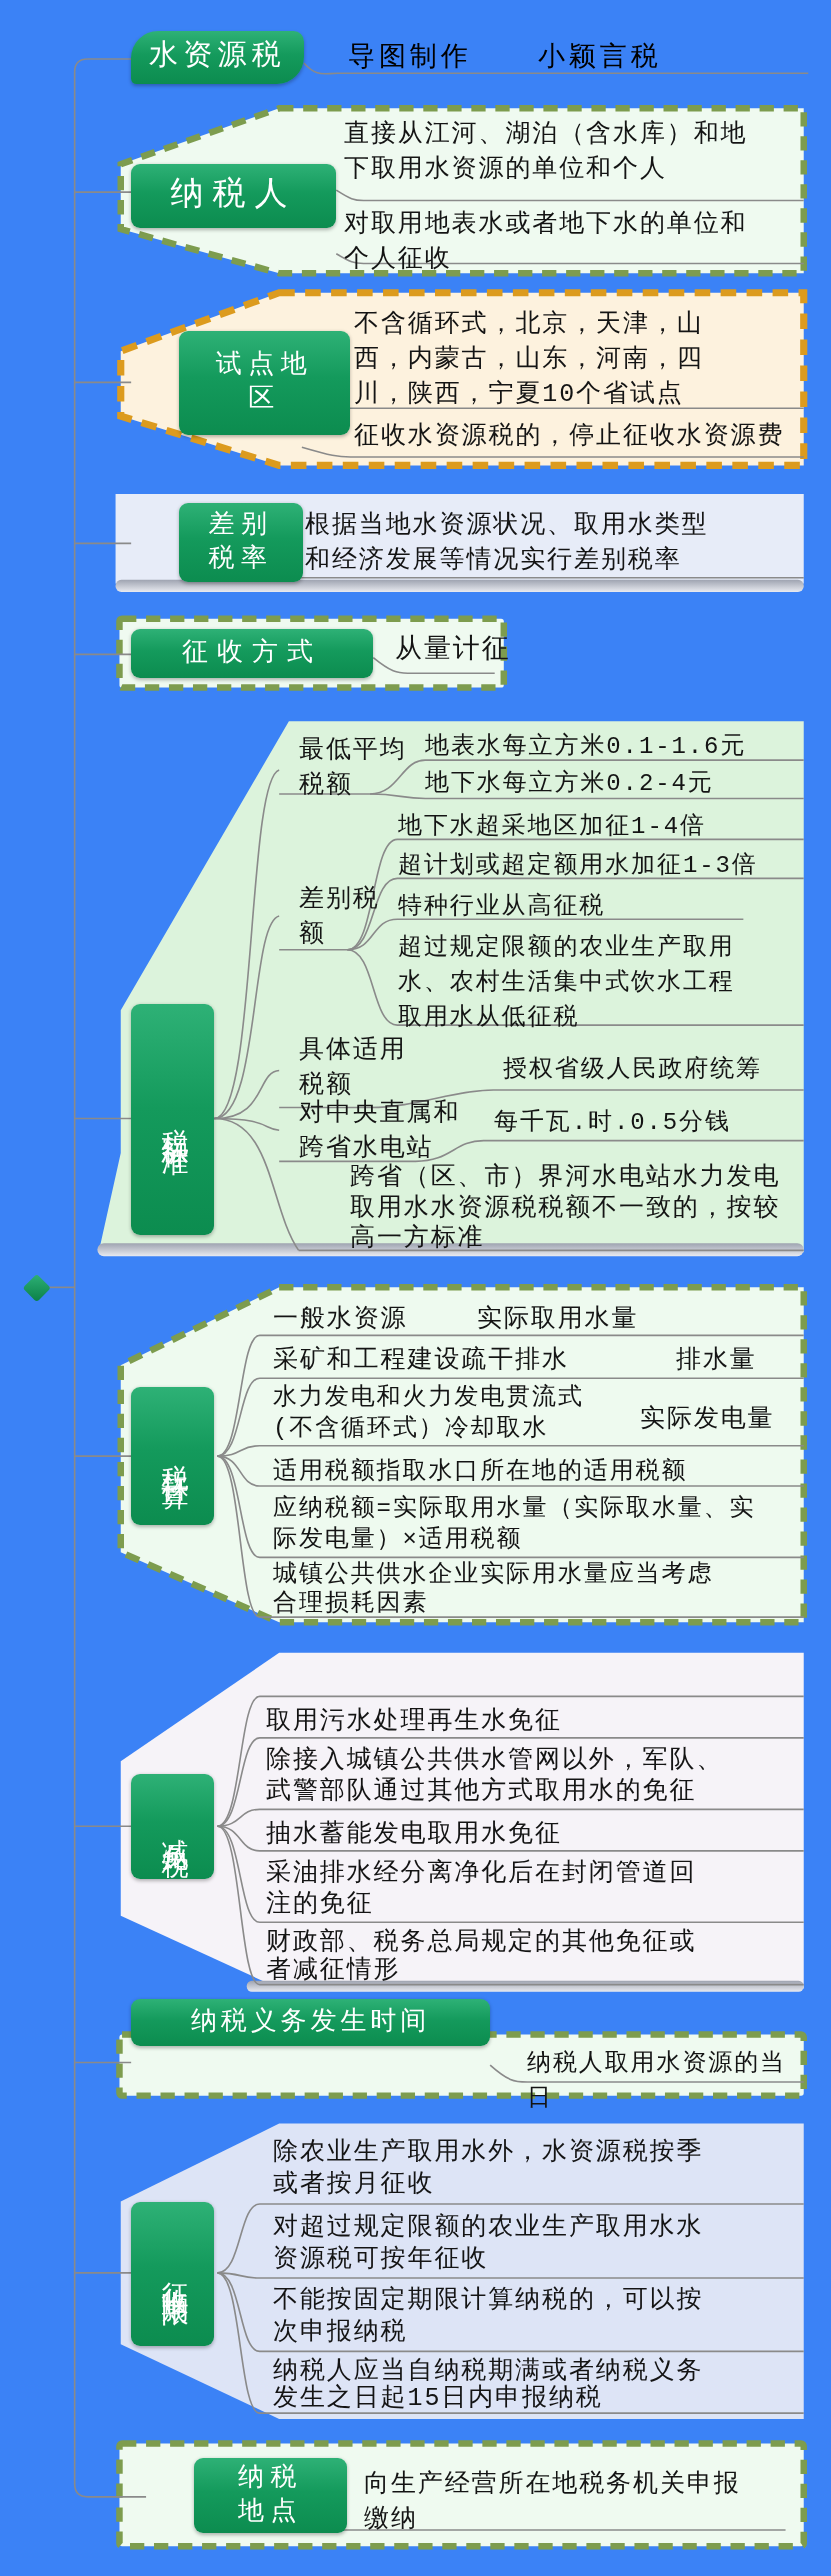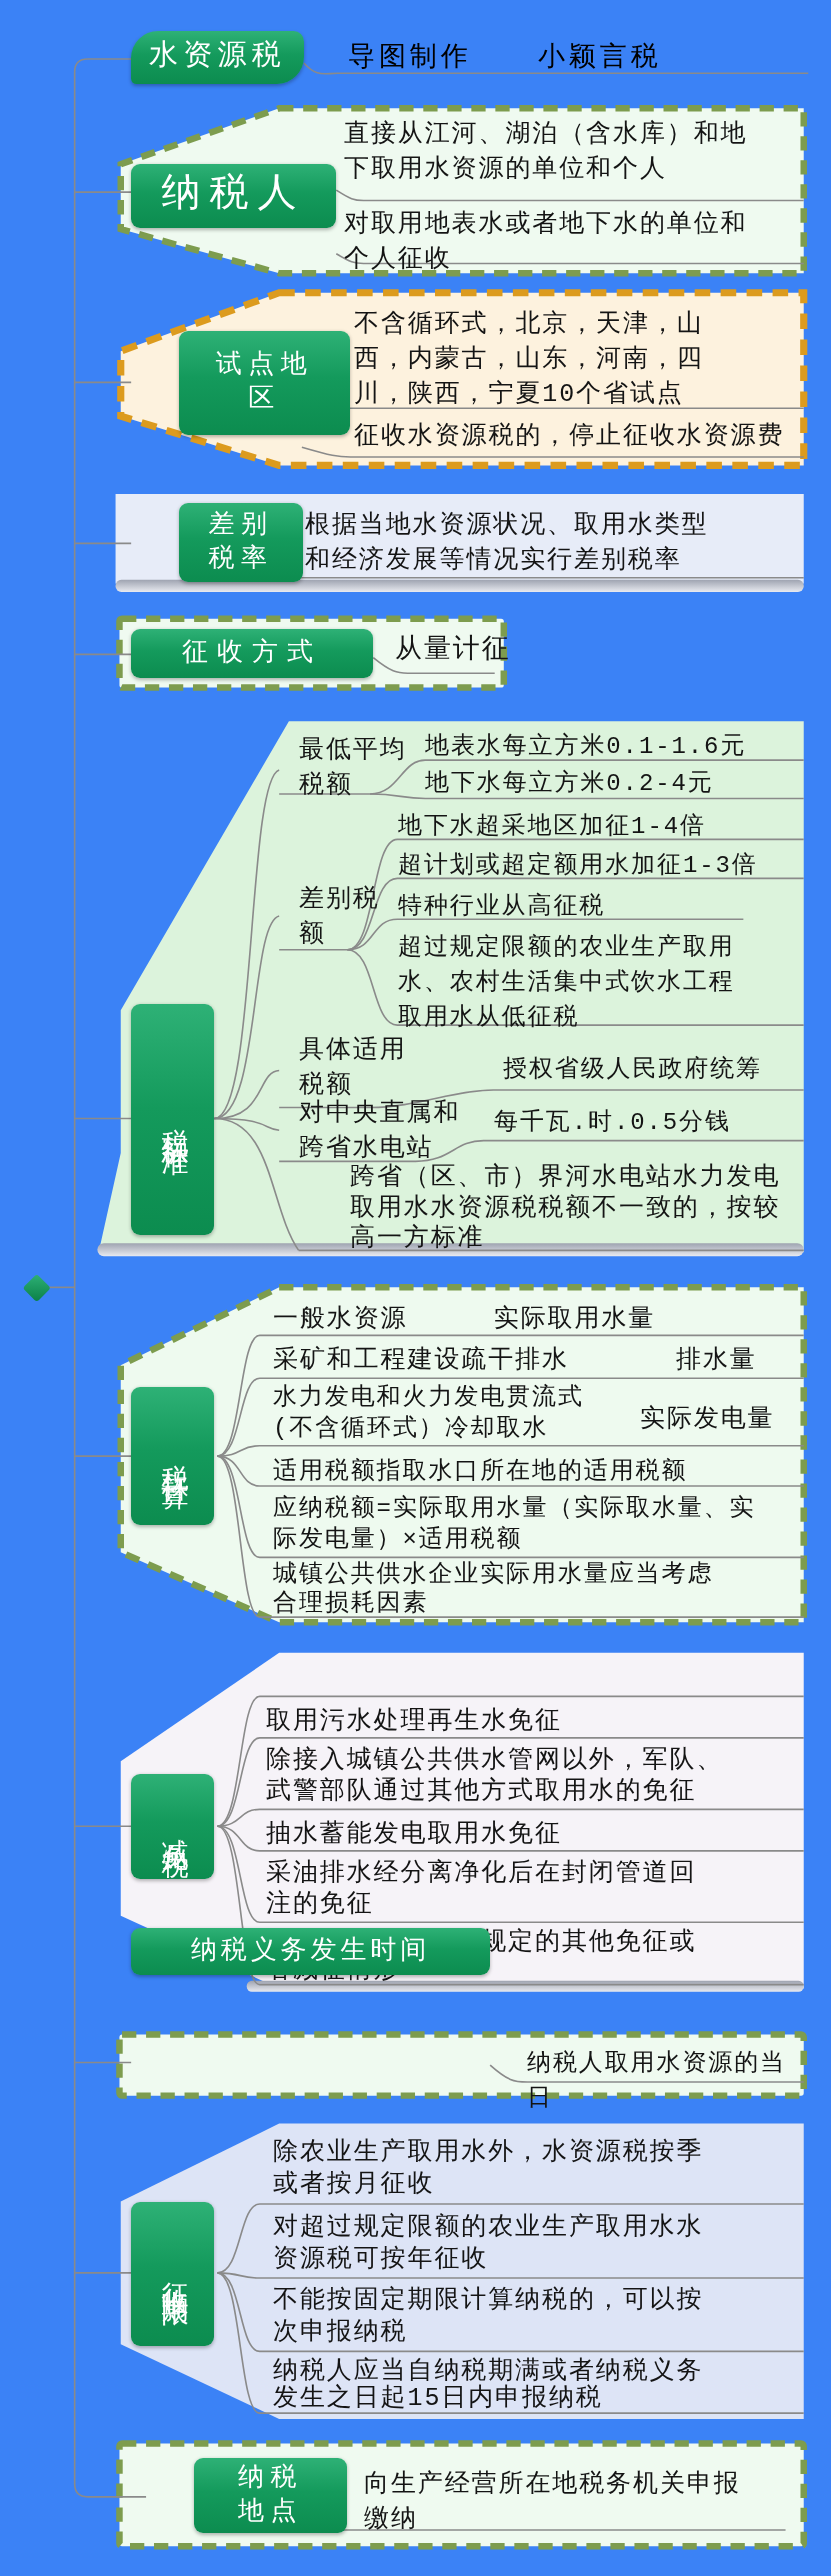--- a/index.html
+++ b/index.html
@@ -4,21 +4,21 @@
 <style>
   html,body{margin:0;padding:0;background:#fff;}
   #canvas{position:relative;width:831px;height:2576px;background:#3b82f6;overflow:hidden;
           font-family:Liberation Mono, monospace;}
   #wires{position:absolute;left:0;top:0;z-index:1;}
   .box{position:absolute;z-index:3;display:flex;align-items:center;justify-content:center;
        background:linear-gradient(180deg,#2eb176 0%,#149a5c 45%,#0c8c4f 100%);
        color:#fff;border-radius:9px;text-align:center;
        box-shadow:0 1.9px 3.9px rgba(0,0,0,.28);line-height:1.22;}
   .root{border-radius:27px 10.4px 27px 5.2px;font-size:29px;letter-spacing:5.2px;}
-  .lbl1{font-size:39px;letter-spacing:9px;}
+  .lbl1{font-size:33px;letter-spacing:9px;}
   .lbl2{font-size:26px;letter-spacing:6.5px;line-height:1.3;margin-left:48px;}
   .v{writing-mode:vertical-rl;text-orientation:upright;font-size:27px;letter-spacing:6.5px;}
   .item{position:absolute;z-index:2;color:#141414;font-size:25px;letter-spacing:1.9px;
         line-height:35px;}
   .small{font-size:24px;}
   .credit{position:absolute;z-index:2;color:#000;font-size:27px;letter-spacing:3.9px;}
   .diamond{position:absolute;z-index:3;width:19.5px;height:19.5px;border-radius:3.2px;
            background:linear-gradient(135deg,#2eb176,#0a7f46);transform:rotate(45deg);}
 </style>
 </head>
@@ -159,39 +159,39 @@
   <div class="item" style="left:299px;top:1033px;width:117px;">具体适用税额</div>
   <div class="item small" style="left:503px;top:1052px;width:299px;">授权省级人民政府统筹</div>
   <div class="item" style="left:299px;top:1096px;width:188px;">对中央直属和跨省水电站</div>
   <div class="item small" style="left:494px;top:1105px;width:286px;">每千瓦.时.0.5分钱</div>
   <div class="item" style="left:322px;top:1163px;width:435px;line-height:30.5px;margin-left:28px;">跨省（区、市）界河水电站水力发电取用水水资源税税额不一致的，按较高一方标准</div>
 
   <div class="box v" style="left:131px;top:1387px;width:83px;height:138px;">
     <span>税款计算</span>
   </div>
   <div class="item" style="left:273px;top:1302px;width:182px;">一般水资源</div>
-  <div class="item" style="left:477px;top:1302px;width:195px;text-align:center;">实际取用水量</div>
+  <div class="item" style="left:477px;top:1302px;width:195px;">实际取用水量</div>
   <div class="item" style="left:273px;top:1343px;width:325px;">采矿和工程建设疏干排水</div>
   <div class="item" style="left:676px;top:1343px;width:117px;">排水量</div>
   <div class="item small" style="left:273px;top:1382px;width:331px;line-height:31px;">水力发电和火力发电贯流式(不含循环式）冷却取水</div>
   <div class="item" style="left:640px;top:1402px;width:162px;">实际发电量</div>
   <div class="item small" style="left:273px;top:1454px;width:455px;">适用税额指取水口所在地的适用税额</div>
   <div class="item small" style="left:273px;top:1493px;width:487px;line-height:31px;">应纳税额=实际取用水量（实际取水量、实际发电量）×适用税额</div>
   <div class="item small" style="left:273px;top:1560px;width:461px;line-height:29px;">城镇公共供水企业实际用水量应当考虑合理损耗因素</div>
 
   <div class="box v" style="left:131px;top:1774px;width:83px;height:105px;">
     <span>减免税</span>
   </div>
   <div class="item" style="left:266px;top:1704px;width:442px;">取用污水处理再生水免征</div>
   <div class="item" style="left:266px;top:1745px;width:468px;line-height:31px;">除接入城镇公共供水管网以外，军队、武警部队通过其他方式取用水的免征</div>
   <div class="item" style="left:266px;top:1817px;width:442px;">抽水蓄能发电取用水免征</div>
   <div class="item" style="left:266px;top:1858px;width:442px;line-height:31px;">采油排水经分离净化后在封闭管道回注的免征</div>
   <div class="item" style="left:266px;top:1929px;width:442px;line-height:28px;">财政部、税务总局规定的其他免征或者减征情形</div>
 
-  <div class="box lbl1" style="left:131px;top:1928px;width:359px;height:47px;font-size:26px;letter-spacing:3.9px;">
+  <div class="box lbl1" style="left:131px;top:1999px;width:359px;height:47px;font-size:26px;letter-spacing:3.9px;">
     <span>纳税义务发生时间</span>
   </div>
   <div class="item" style="left:527px;top:2046px;width:279px;font-size:24px;">纳税人取用水资源的当日</div>
 
   <div class="box v" style="left:131px;top:2202px;width:83px;height:144px;">
     <span>征收期限</span>
   </div>
   <div class="item" style="left:273px;top:2137px;width:442px;line-height:32px;">除农业生产取用水外，水资源税按季或者按月征收</div>
   <div class="item" style="left:273px;top:2212px;width:442px;line-height:32px;">对超过规定限额的农业生产取用水水资源税可按年征收</div>
   <div class="item" style="left:273px;top:2285px;width:442px;line-height:32px;">不能按固定期限计算纳税的，可以按次申报纳税</div>

